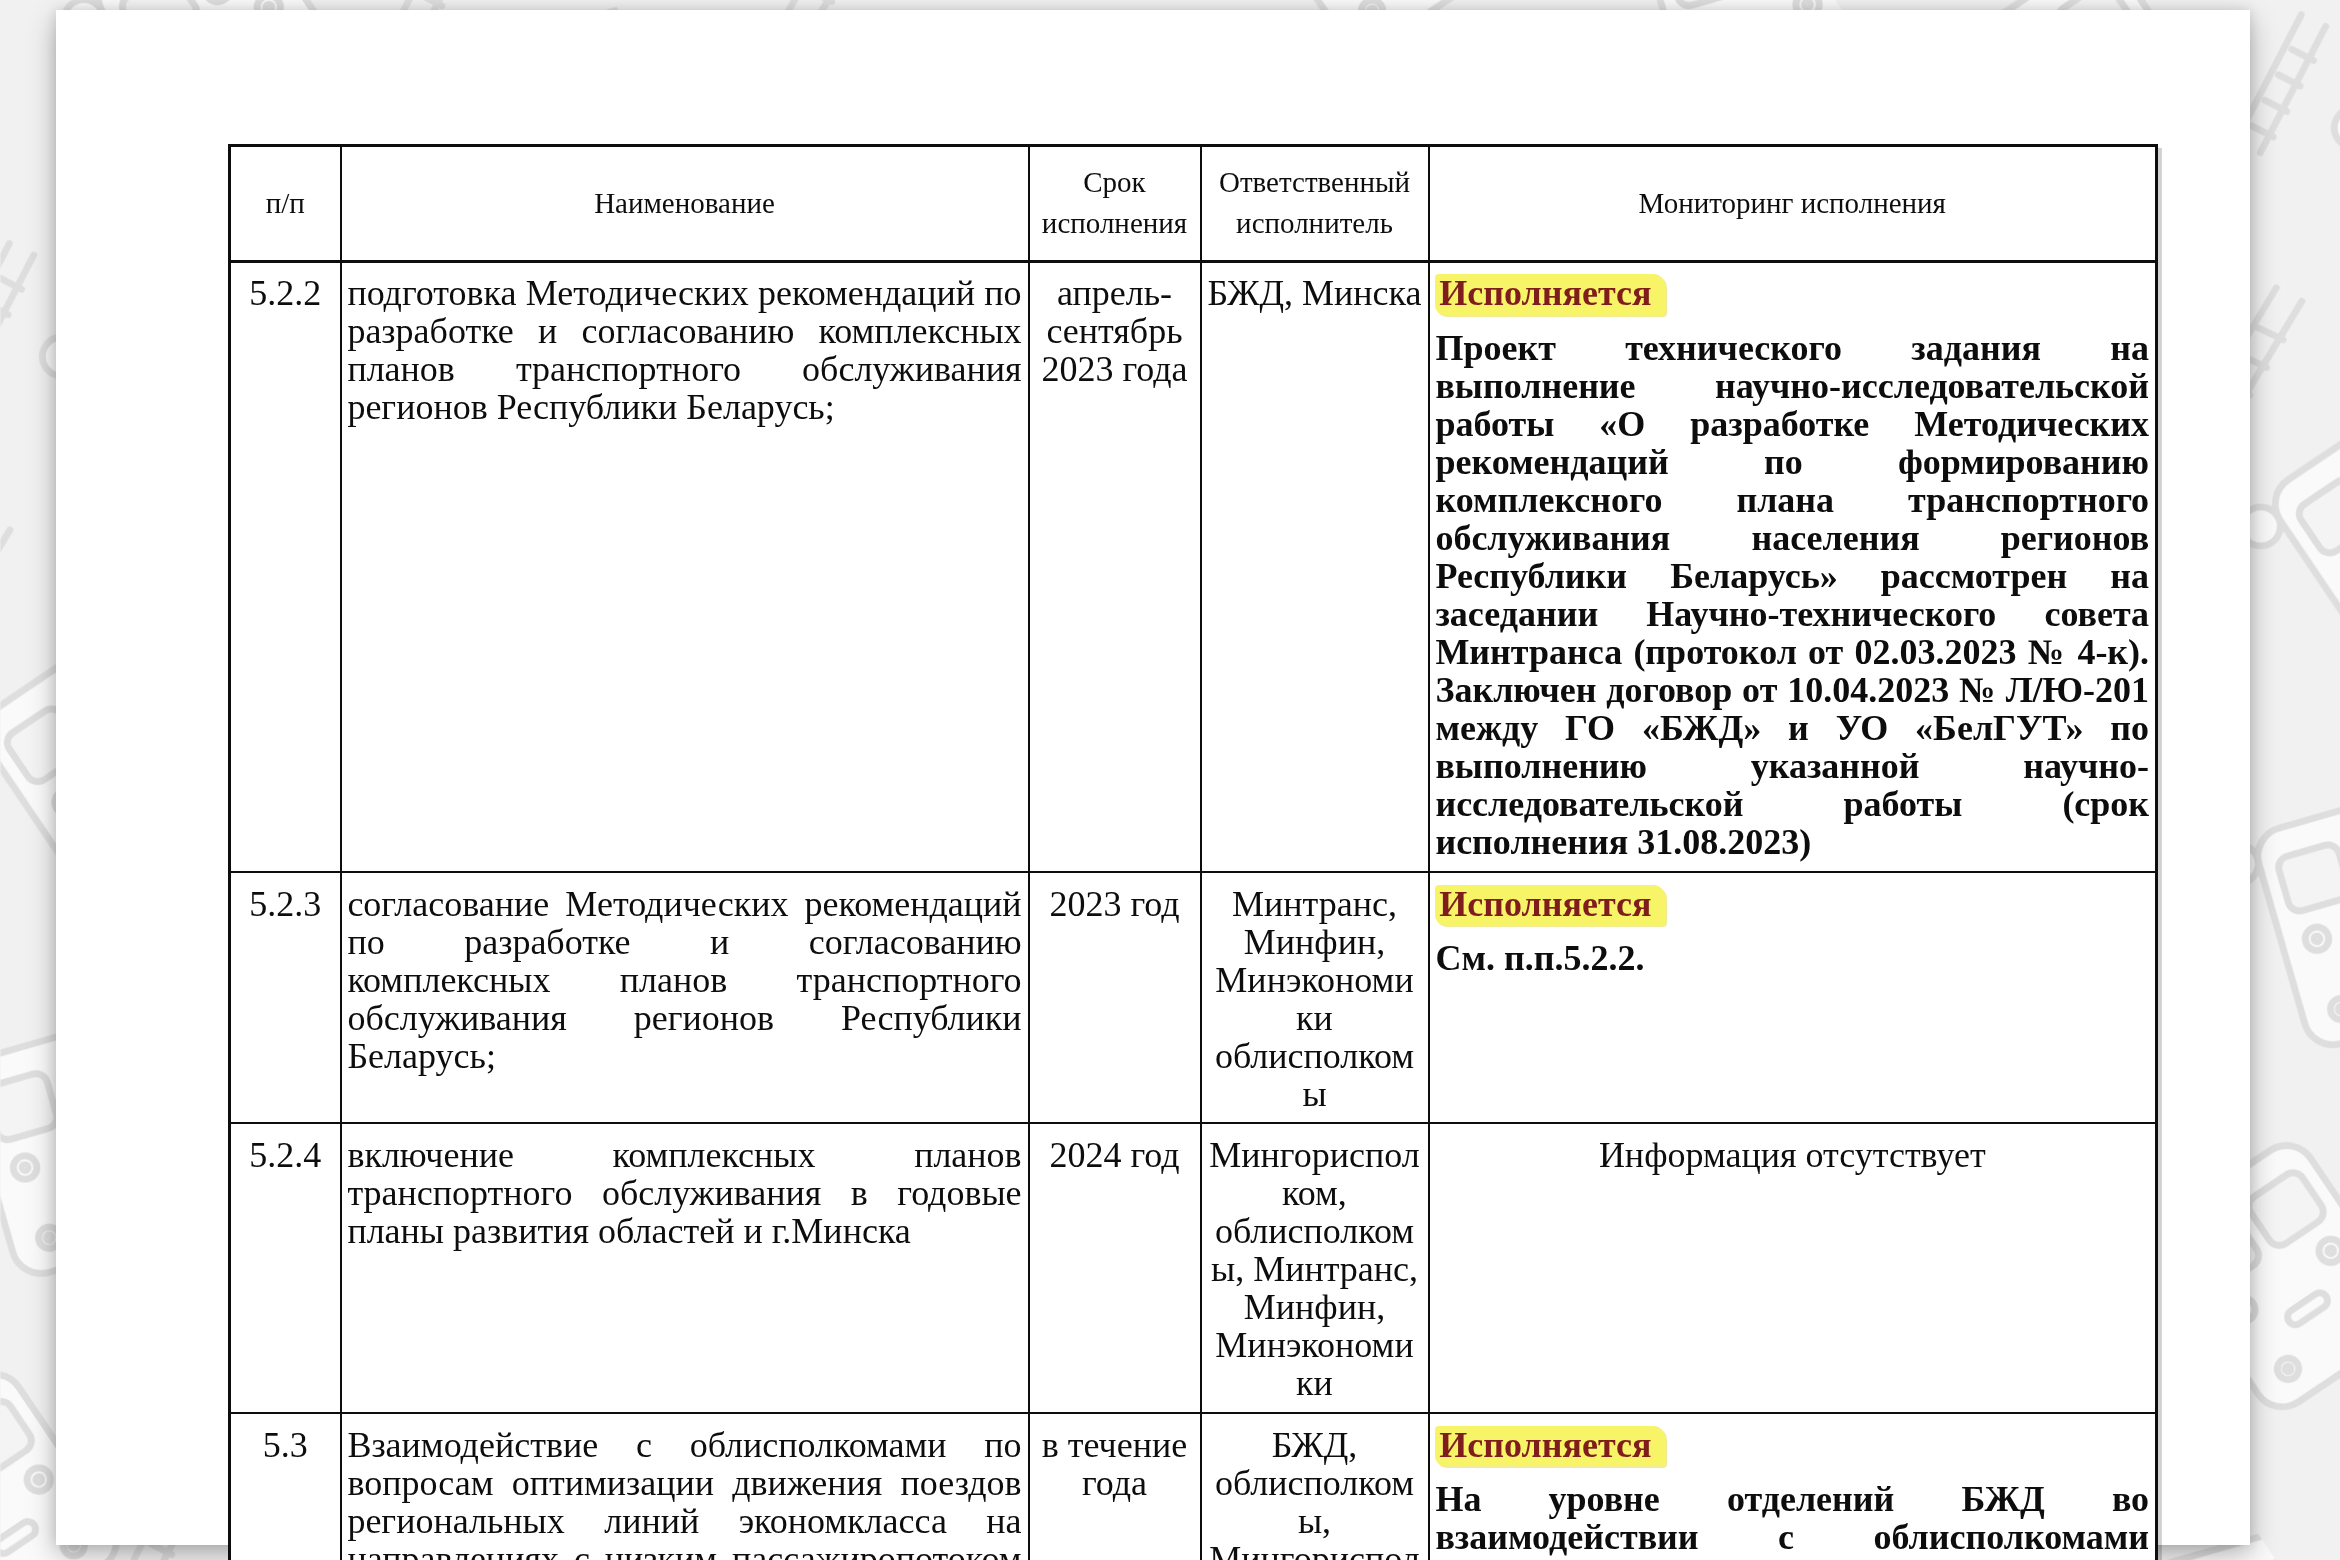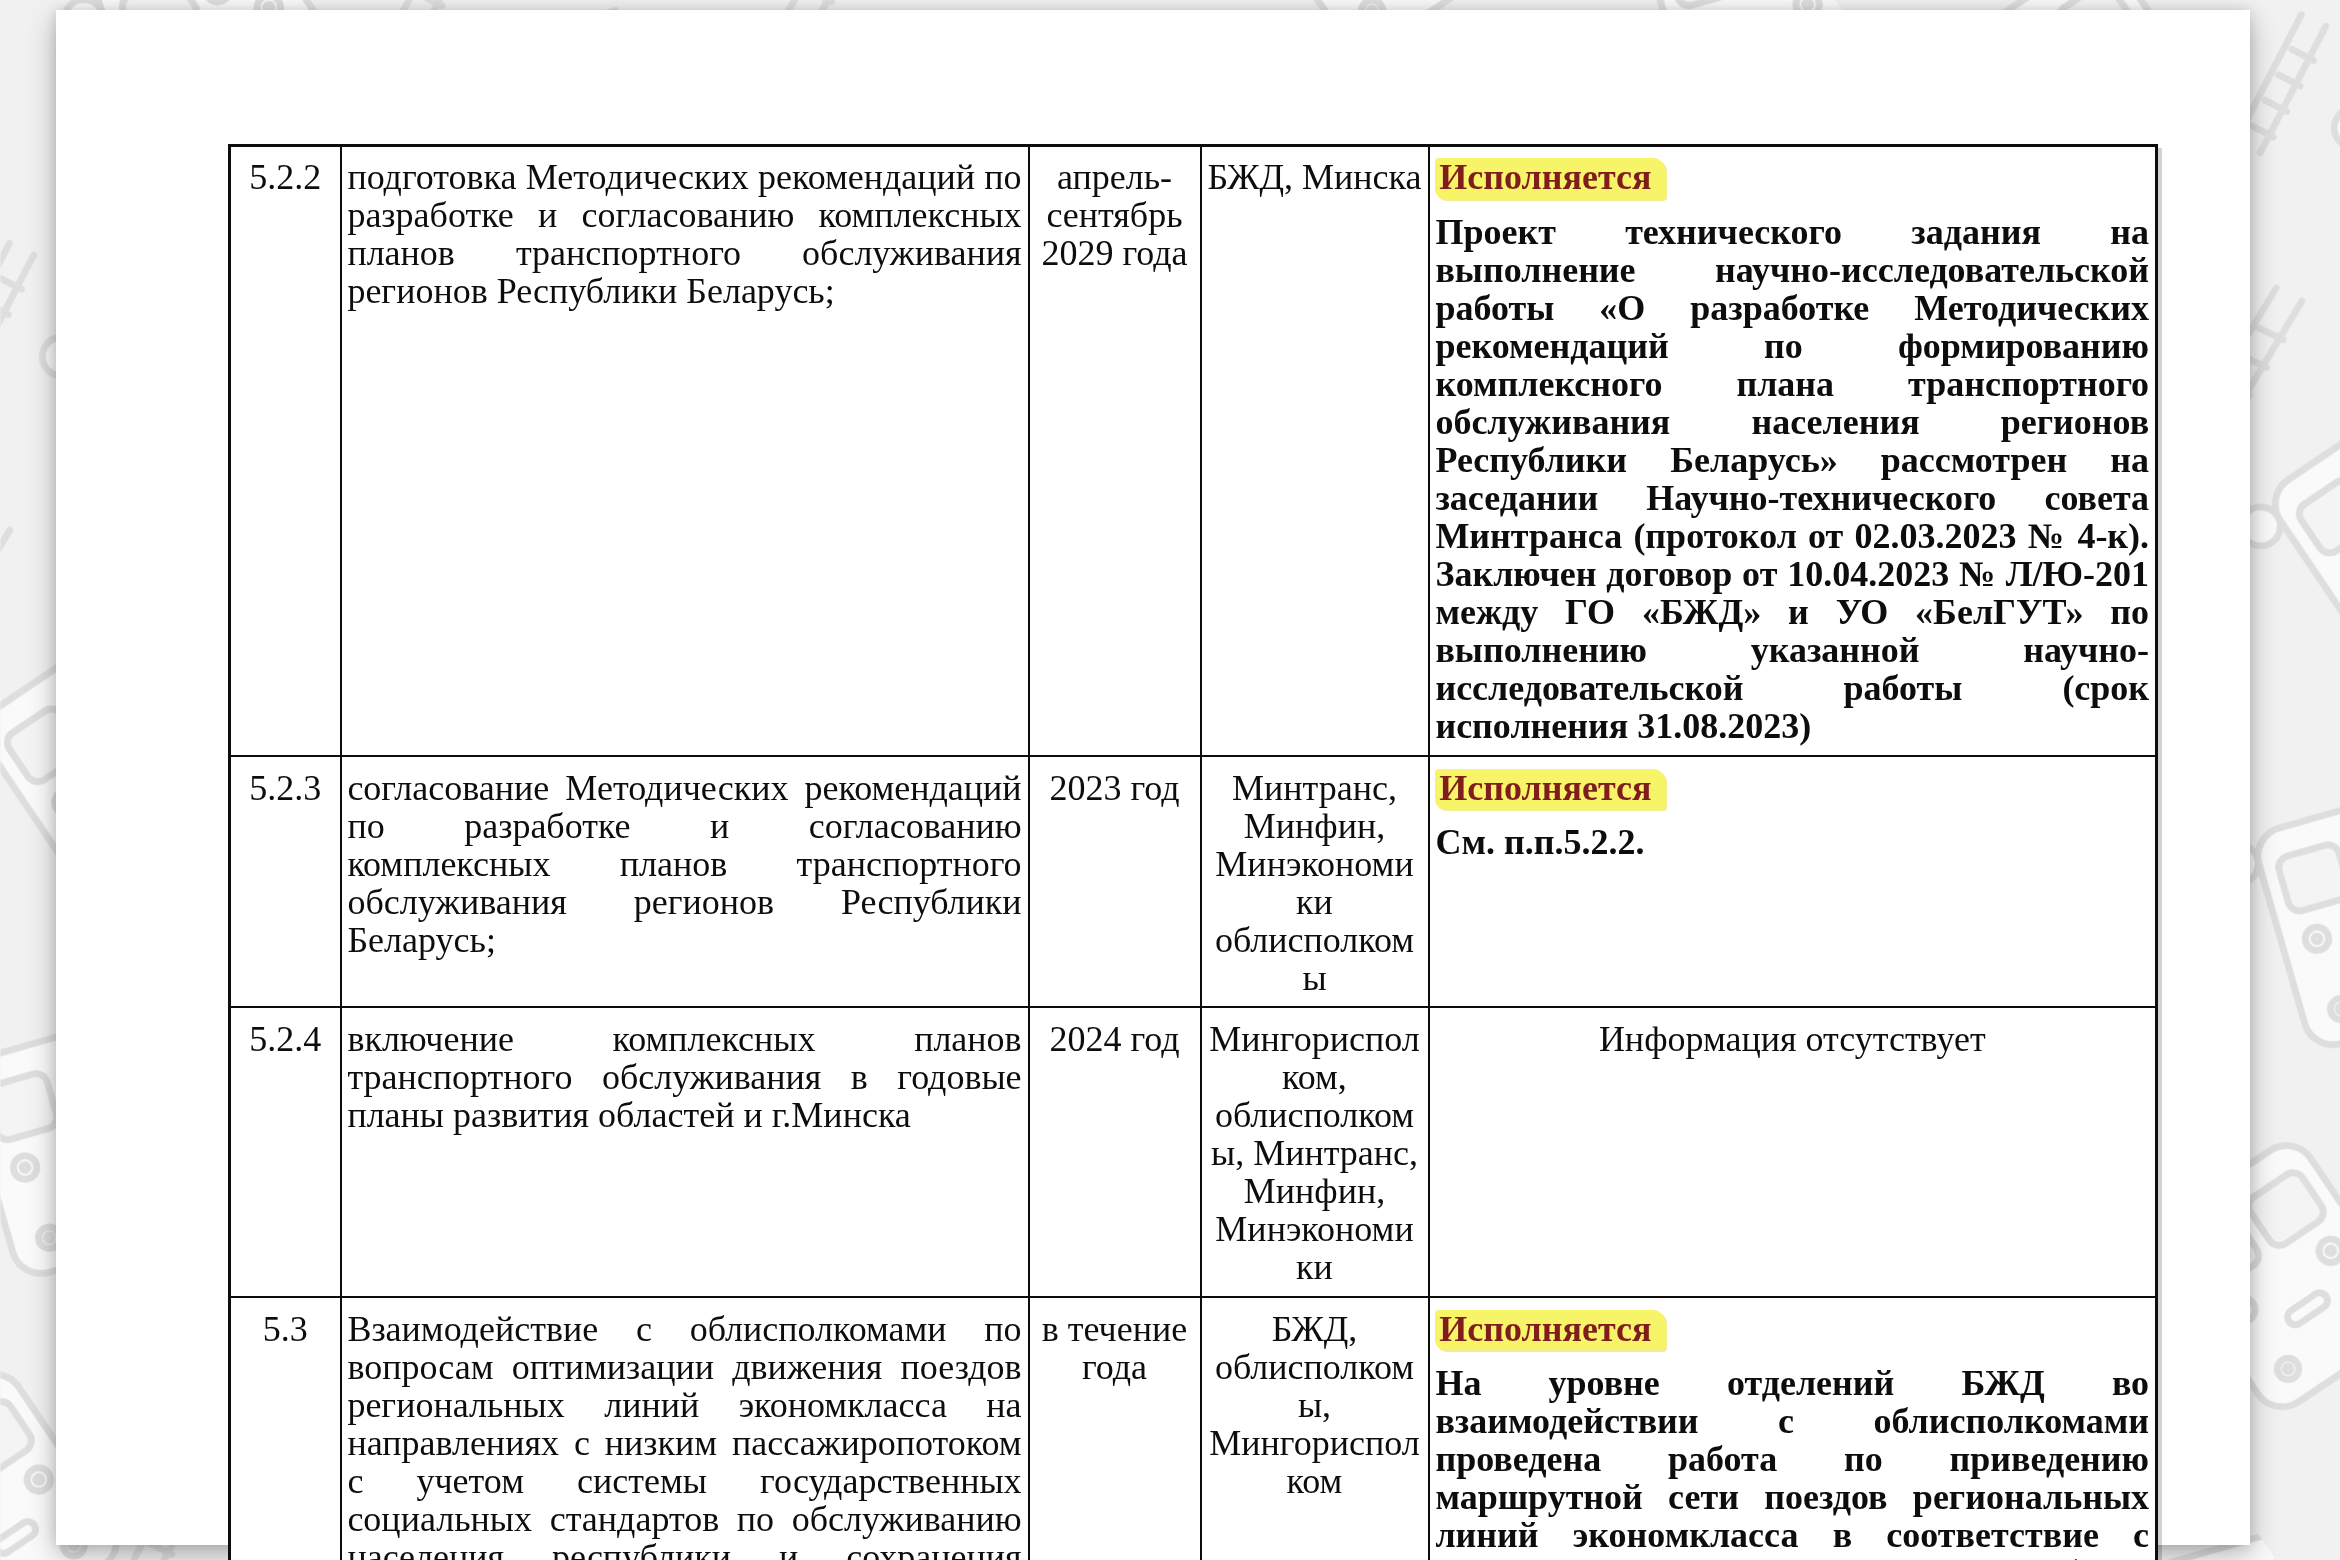--- a/index.html
+++ b/index.html
@@ -132,25 +132,32 @@
 <div class="paper">
   <table class="doc">
     <colgroup>
       <col class="c-num">
         <col class="c-name">
         <col class="c-term">
         <col class="c-exec">
         <col class="c-mon">
     </colgroup>
     <tbody>
+        <tr class="hdr">
+      <th>п/п</th>
+      <th>Наименование</th>
+      <th>Срок исполнения</th>
+      <th>Ответственный исполнитель</th>
+      <th>Мониторинг исполнения</th>
+    </tr>
 
     <tr class="r0">
       <td class="cell-num">5.2.2</td>
       <td class="cell-name">подготовка Методических рекомендаций по разработке и согласованию комплексных планов транспортного обслуживания регионов Республики Беларусь;</td>
-      <td class="cell-term">апрель-сентябрь 2029 года</td>
+      <td class="cell-term">апрель-сентябрь 2023 года</td>
       <td class="cell-exec">БЖД, Минска</td>
       <td class="cell-mon">
         <p class="status-line"><span class="hl">Исполняется</span></p>
         <p class="mon-text">Проект технического задания на выполнение научно-исследовательской работы «О разработке Методических рекомендаций по формированию комплексного плана транспортного обслуживания населения регионов Республики Беларусь» рассмотрен на заседании Научно-технического совета Минтранса (протокол от 02.03.2023 № 4-к). Заключен договор от 10.04.2023 № Л/Ю-201 между ГО «БЖД» и УО «БелГУТ» по выполнению указанной научно-исследовательской работы (срок исполнения 31.08.2023)</p>
       </td>
     </tr>
 
     <tr class="r1">
       <td class="cell-num">5.2.3</td>
       <td class="cell-name">согласование Методических рекомендаций по разработке и согласованию комплексных планов транспортного обслуживания регионов Республики Беларусь;</td>

